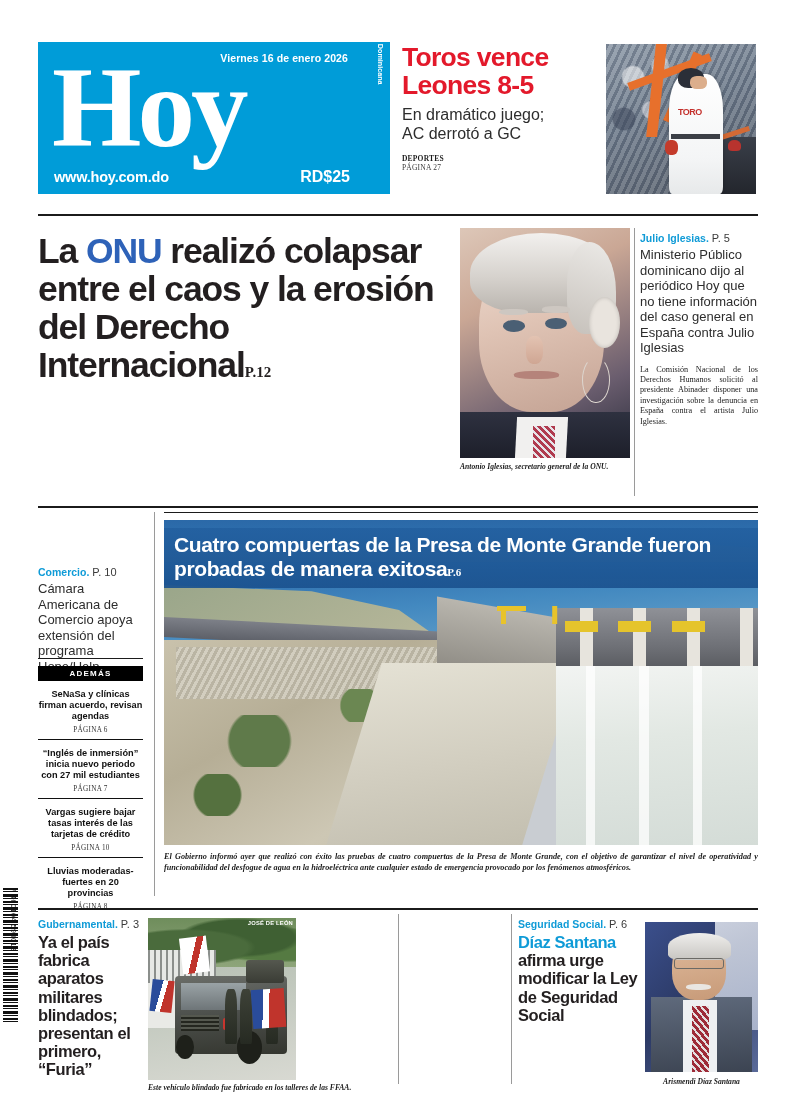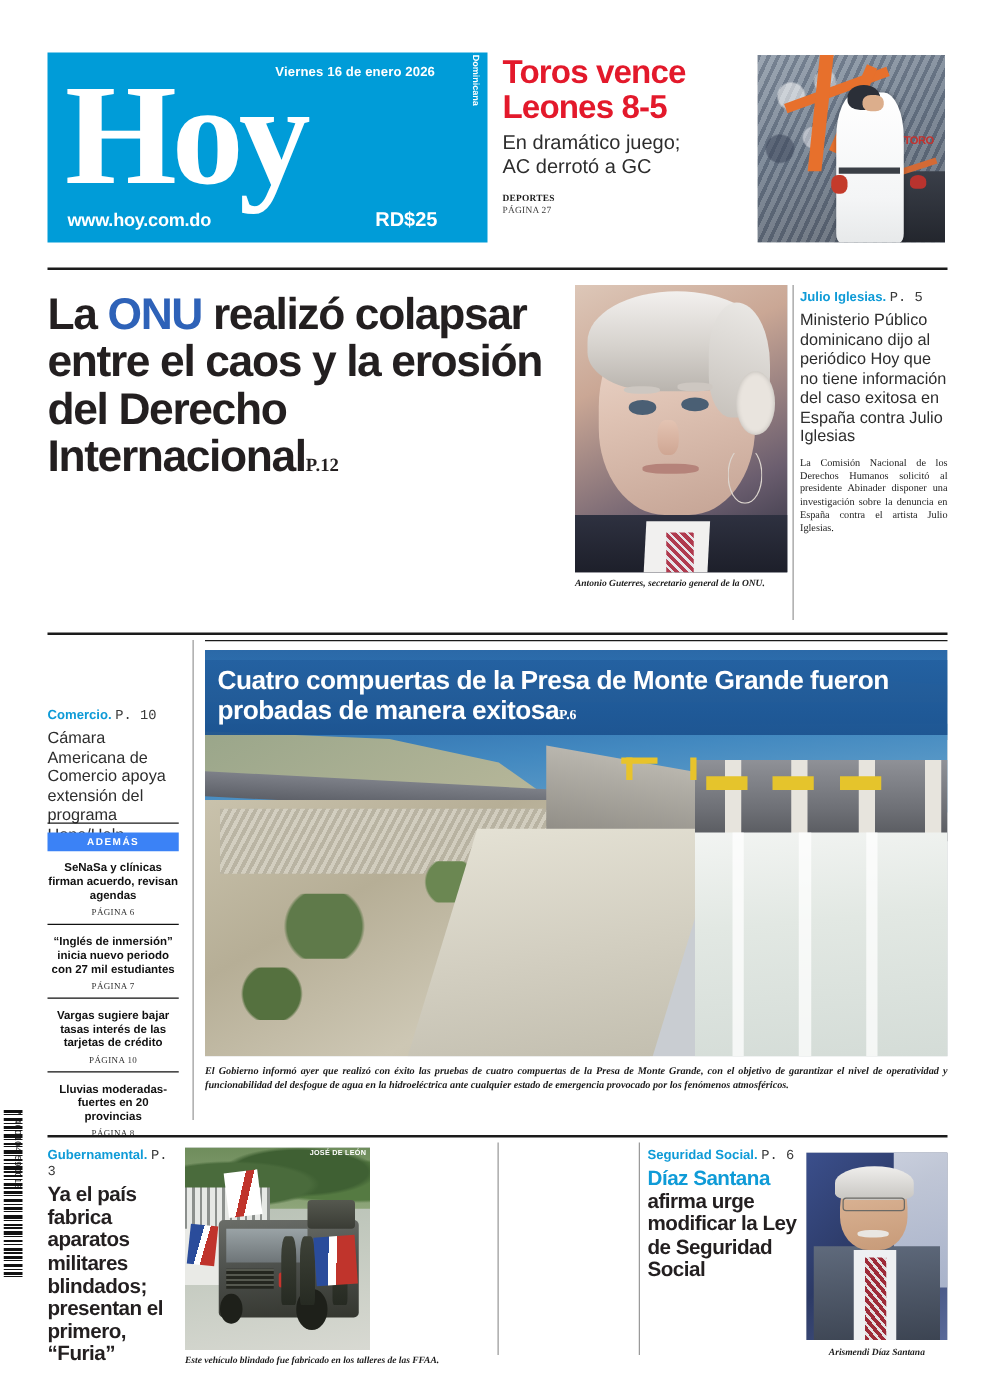--- a/index.html
+++ b/index.html
@@ -69,21 +69,21 @@
   .bb-rail { position:absolute; left:30%; top:0; width:11px; height:62%; background:#e7702c; transform:skewX(-6deg);}
   .bb-rail2 { position:absolute; left:48%; top:4%; width:9px; height:50%; background:#e7702c; transform:rotate(24deg);}
   .bb-rail3 { position:absolute; left:13%; top:16%; width:58%; height:8px; background:#e7702c; transform:rotate(-20deg);}
   .bb-player { position:absolute; left:42%; top:20%; width:36%; height:80%;
     background:linear-gradient(180deg,#ffffff 0%,#f4f5f6 70%,#e7e9ea 100%);
     border-radius:30% 30% 6% 6%; box-shadow:0 0 4px rgba(0,0,0,.25);}
   .bb-helmet { position:absolute; left:48%; top:16%; width:17%; height:13%;
     background:#2b2f38; border-radius:50% 50% 40% 40%;}
   .bb-face { position:absolute; left:56%; top:21%; width:11%; height:9%; background:#dcae8c; border-radius:40%;}
   .bb-belt { position:absolute; left:43%; top:60%; width:33%; height:5px; background:#3b3f46;}
-  .bb-team { position:absolute; left:48%; top:42%; font-size:9px; font-weight:bold; color:#c4312d; letter-spacing:-.5px;margin-left:45px;}
+  .bb-team { position:absolute; left:48%; top:42%; font-size:9px; font-weight:bold; color:#c4312d; letter-spacing:-.5px;}
   .bb-glove { position:absolute; left:39%; top:64%; width:9%; height:10%; background:#c43b2b; border-radius:40%;}
   .bb-bat { position:absolute; left:74%; top:58%; width:22%; height:5px; background:#d46a35; transform:rotate(-18deg);}
   .bb-dug { position:absolute; left:76%; top:62%; width:24%; height:38%;
     background:linear-gradient(180deg,#3a3f49,#23262d);}
   .bb-dughelm { position:absolute; left:81%; top:64%; width:9%; height:7%; background:#b8332e; border-radius:50% 50% 35% 35%;}
 
   
   .photo-guterres { left:460px; top:228px; width:170px; height:230px; }
   .gu-bg { position:absolute; inset:0; background:linear-gradient(155deg,#ddc7b8 0%, #caa795 30%, #6a5d6e 72%, #2b2d3c 100%); }
   .gu-head { position:absolute; left:11%; top:8%; width:74%; height:72%;
@@ -212,21 +212,21 @@
   .dz-mouth { position:absolute; left:36%; top:41%; width:22%; height:4%;
     background:#e9e6e2; border-radius:40%;}
   .dz-suit { position:absolute; left:5%; top:50%; width:90%; height:50%;
     background:linear-gradient(175deg,#5f6a7c,#3c4452);}
   .dz-shirt { position:absolute; left:34%; top:52%; width:30%; height:48%; background:#eef0f2;}
   .dz-tie { position:absolute; left:42%; top:56%; width:15%; height:44%;
     background:repeating-linear-gradient(50deg,#9e2b38 0 3px,#e4dfe0 3px 5px);}
 
   
   .kicker { font-size:10.5px; font-weight:bold; color:#0f9bd7; }
-  .kicker .pg { color:#3a3a3a; font-weight:normal; font-family:Liberation Mono, monospace; font-size:11px; }
+  .kicker .pg { color:#3a3a3a; font-weight:normal; font-family:Liberation Sans, sans-serif; font-size:11px; }
   .caption {
     font-family:"Liberation Serif", serif; font-style:italic; font-weight:bold;
     font-size:7.6px; line-height:9.5px; color:#1b1b1b;
   }
   .rule { background:#1b1b1b; }
   .rule-thin { background:#9a9a9a; }
 
   
   .main-head {
     position:absolute; left:38px; top:232px; width:404px;
@@ -245,21 +245,21 @@
     font-size:8.2px; line-height:10.4px; color:#1b1b1b; text-align:justify;
   }
 
   
   .comercio { position:absolute; left:38px; top:518px; width:105px;margin-top:48px; }
   .comercio-lead { margin-top:3px; font-size:13px; line-height:15.6px; color:#2d2d2d; font-weight:300; }
 
   
   .ademas { position:absolute; left:38px; top:658px; width:105px; text-align:center; }
   .ademas-title {
-    background:#3b82f6; color:#ffffff; font-size:8px; font-weight:bold;
+    background:#000000; color:#ffffff; font-size:8px; font-weight:bold;
     letter-spacing:1.2px; padding:3px 0 3px 0;
   }
   .ademas-item { font-size:9.2px; font-weight:bold; line-height:11px; color:#111; margin-top:8px; }
   .ademas-pg { font-family:"Liberation Serif",serif; font-size:7.2px; color:#333; margin-top:4px; letter-spacing:.3px;}
   .ademas-sep { height:1px; background:#111; margin:5px 0 0 0; }
 
   
   .dam-caption {
     position:absolute; left:164px; top:852px; width:594px;
     font-family:"Liberation Serif", serif; font-style:italic; font-weight:bold;
@@ -354,28 +354,28 @@
     <div class="gu-hairR"></div>
     <div class="gu-browL"></div>
     <div class="gu-browR"></div>
     <div class="gu-eyeL"></div>
     <div class="gu-eyeR"></div>
     <div class="gu-nose"></div>
     <div class="gu-mouth"></div>
     <div class="gu-phone"></div>
     <div class="gu-wire"></div>
   </div>
-  <div class="caption" style="position:absolute;left:460px;top:462px;width:172px;">Antonio Guterres, secretario general de la ONU.</div>
+  <div class="caption" style="position:absolute;left:460px;top:462px;width:172px;">Antonio Iglesias, secretario general de la ONU.</div>
 
   <div class="rule-thin" style="position:absolute;left:634px;top:228px;width:1px;height:268px;"></div>
 
   <div class="julio">
     <div class="kicker"><span>Julio Iglesias.</span>
       <span class="pg">P. 5</span></div>
-    <div class="julio-lead">Ministerio Público dominicano dijo al periódico Hoy que no tiene información del caso exitosa en España contra Julio Iglesias</div>
+    <div class="julio-lead">Ministerio Público dominicano dijo al periódico Hoy que no tiene información del caso general en España contra Julio Iglesias</div>
     <div class="julio-body">La Comisión Nacional de los Derechos Humanos solicitó al presidente Abinader disponer una investigación sobre la denuncia en España contra el artista Julio Iglesias.</div>
   </div>
 
   <div class="rule" style="position:absolute;left:38px;top:506px;width:720px;height:2px;"></div>
 
   <div class="comercio">
     <div class="kicker"><span>Comercio.</span>
       <span class="pg">P. 10</span></div>
     <div class="comercio-lead">Cámara Americana de Comercio apoya extensión del programa Hope/Help</div>
   </div>

